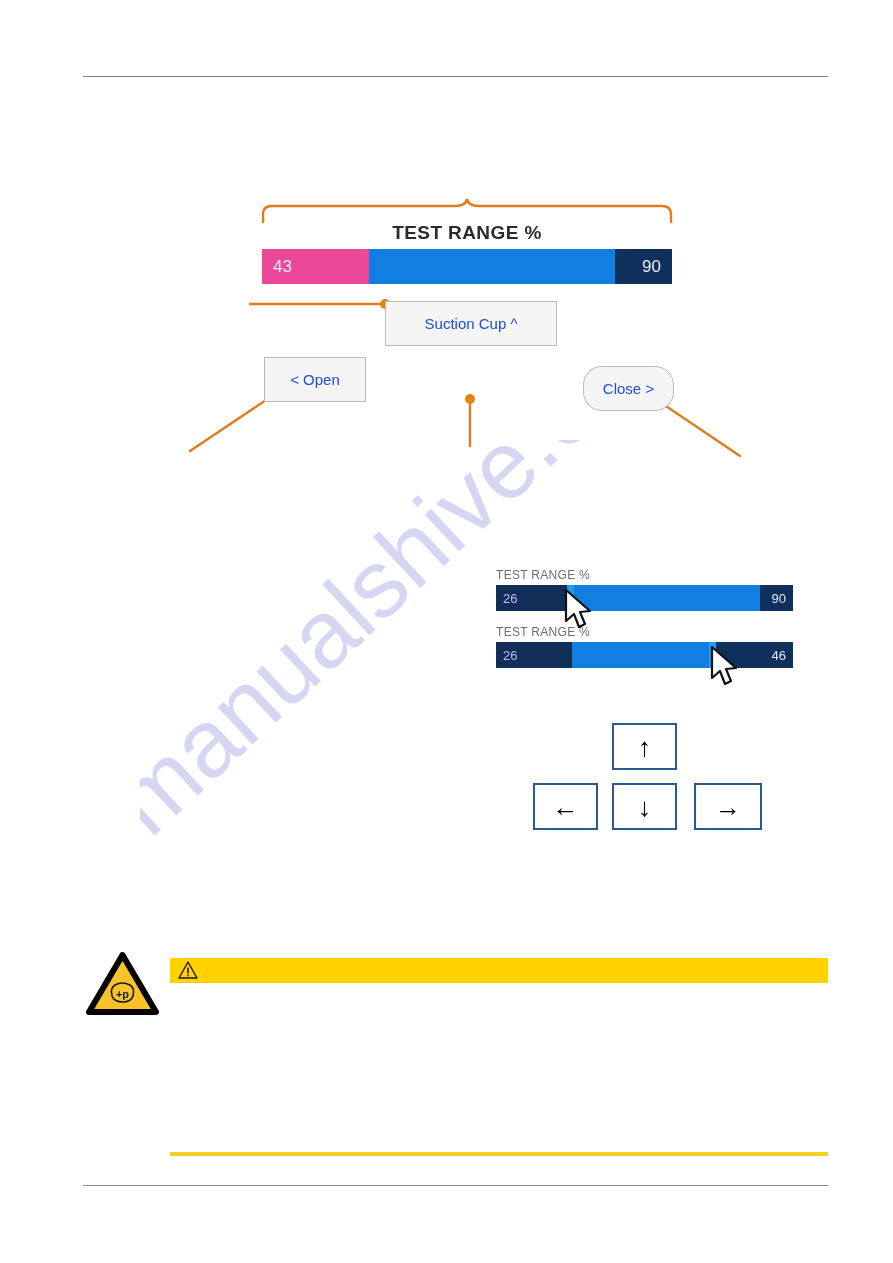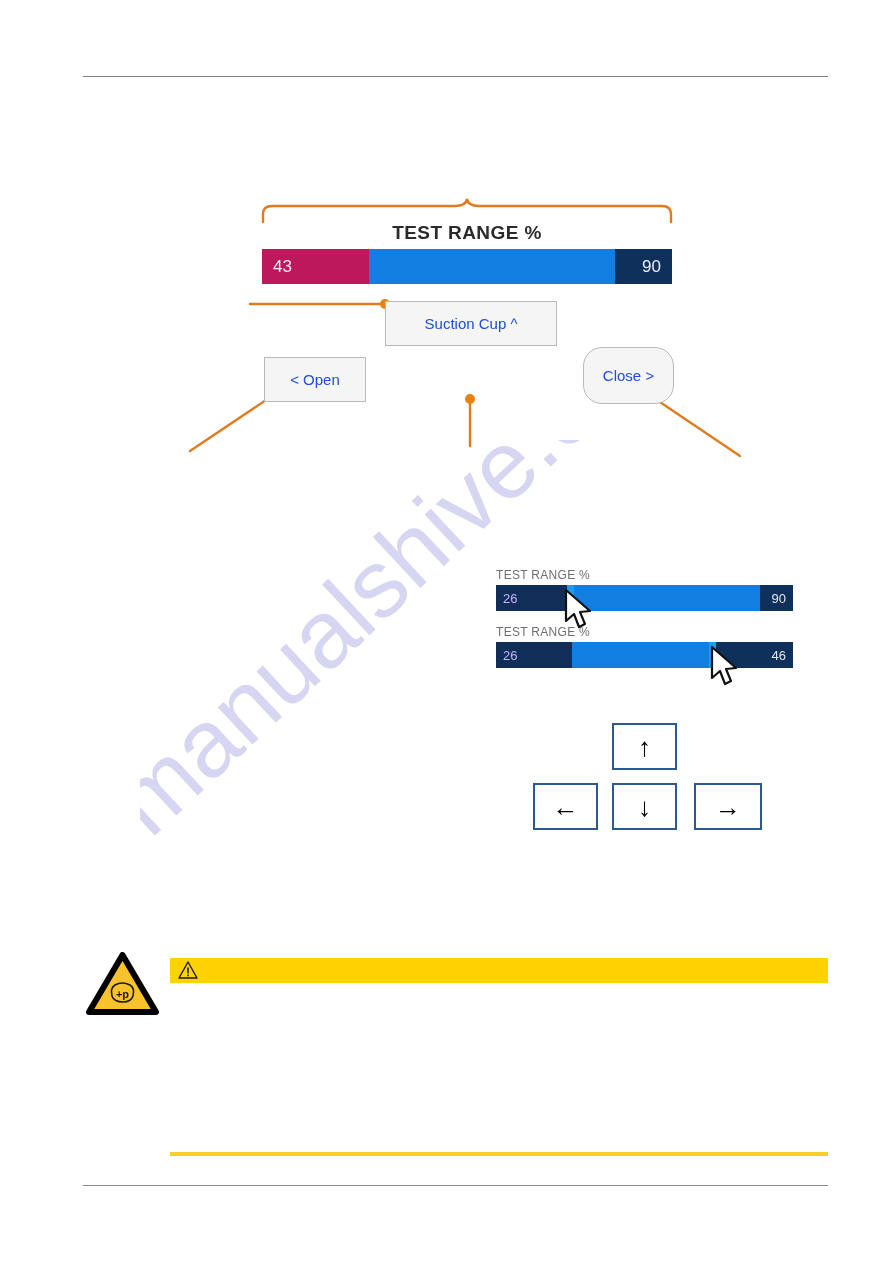--- a/index.html
+++ b/index.html
@@ -87,21 +87,21 @@
     position: absolute;
     left: 262px;
     top: 249px;
     width: 410px;
     height: 35px;
     display: flex;
     z-index: 5;
     box-shadow: 0 0 0 1px #1b3a63 inset;
   }
   .big-bar .seg-left {
-    background: #be185d;
+    background: #ec4899;
     color: #e9eef6;
     font-size: 17px;
     display: flex;
     align-items: center;
     padding-left: 11px;
     box-sizing: border-box;
   }
   .big-bar .seg-mid { background: #127fe0; flex: 1 1 auto; }
   .big-bar .seg-right {
     background: #10305c;
@@ -123,21 +123,21 @@
     align-items: center;
     justify-content: center;
     font-size: 15px;
     color: #1d4ed8;
     box-sizing: border-box;
     z-index: 5;
   }
   #btn-suction { left: 385px; top: 301px; width: 172px; height: 45px; }
   #btn-open    { left: 264px; top: 357px; width: 102px; height: 45px; }
   #btn-reference { left: 383px; top: 357px; width: 176px; height: 45px; }
-  #btn-close   { left: 583px; top: 347px; width: 91px;  height: 57px; border-radius: 19px; }
+  #btn-close   { left: 583px; top: 366px; width: 91px;  height: 45px; border-radius: 19px; }
 
   
   .mini-group {
     position: absolute;
     left: 496px;
     top: 560px;
     width: 297px;
     height: 145px;
     background: #ffffff;
     z-index: 5;

